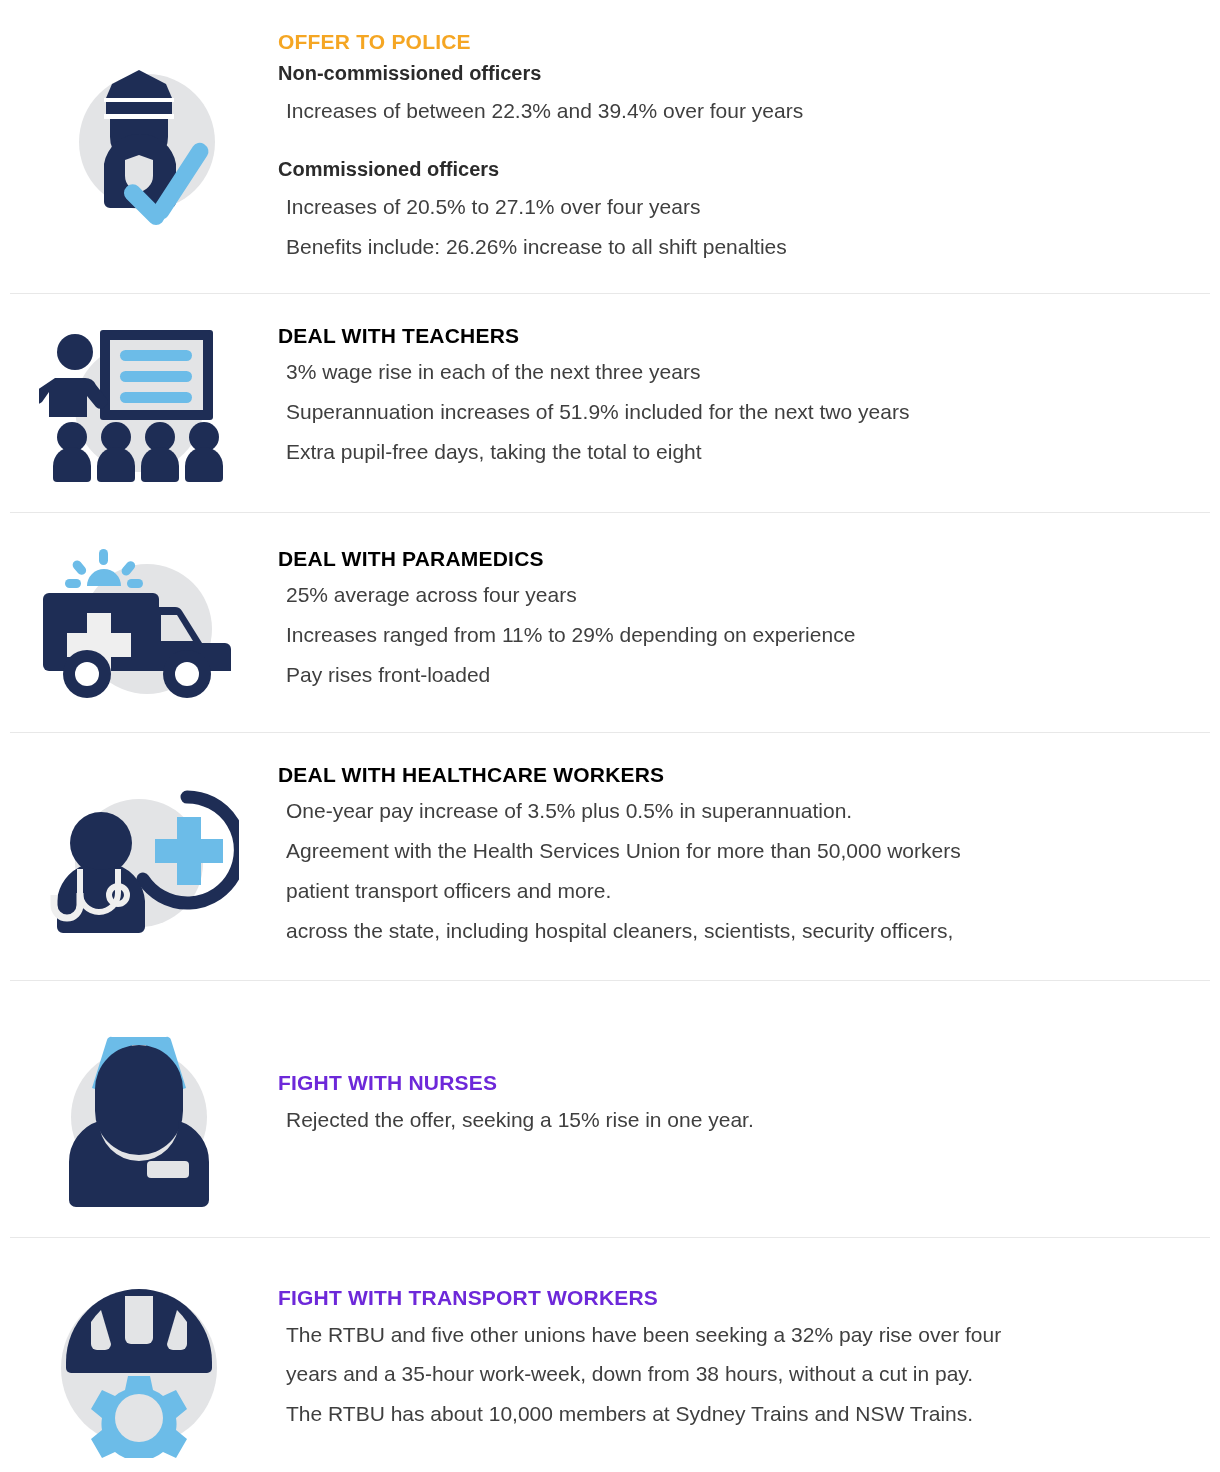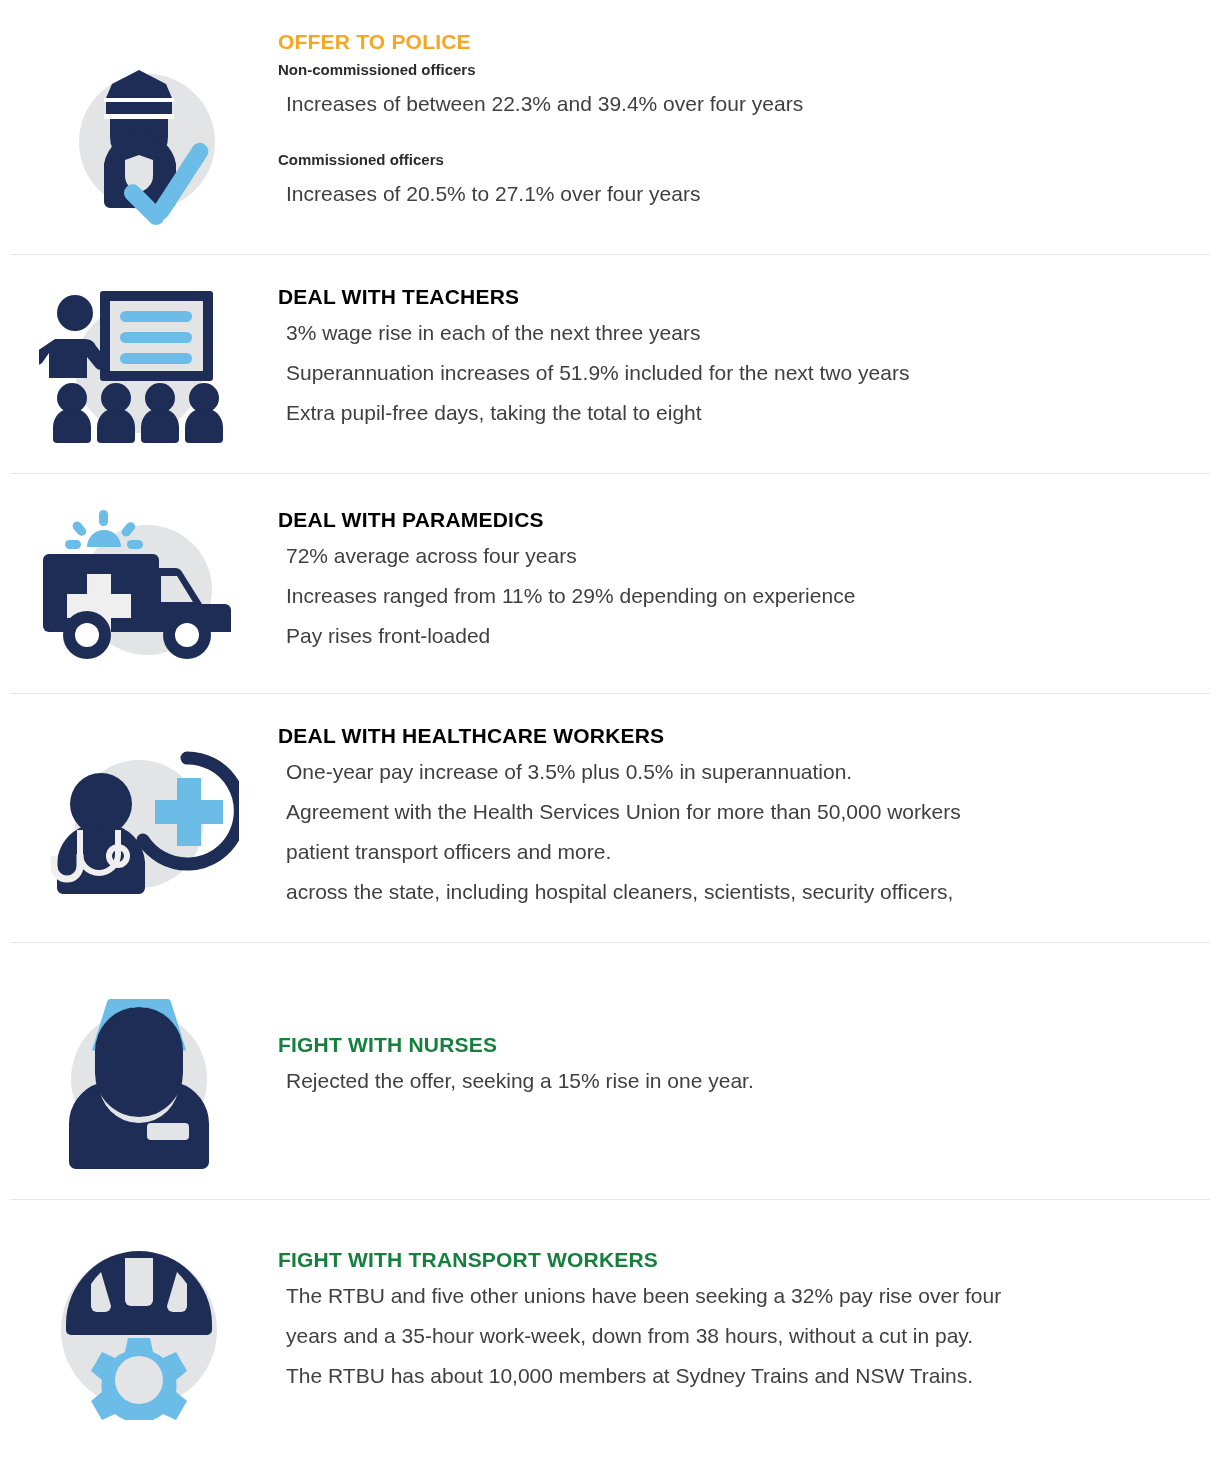--- a/index.html
+++ b/index.html
@@ -48,24 +48,24 @@
 
   .sec-heading {
     font-size: 21px;
     font-weight: bold;
     letter-spacing: 0.2px;
     line-height: 1.15;
     margin: 0 0 6px 0;
   }
   .sec-heading.amber { color: #F5A623; }
   .sec-heading.green { color: #000000; }
-  .sec-heading.red   { color: #15803d; }
+  .sec-heading.red   { color: #6d28d9; }
 
   .sub-heading {
-    font-size: 15px;
+    font-size: 20px;
     font-weight: bold;
     color: #2b2b2b;
     line-height: 1.32;
     margin: 0;
   }
 
   .body-line {
     font-size: 21px;
     font-weight: normal;
     color: #3f3f3f;
@@ -125,20 +125,21 @@
         <rect x="92" y="138" width="17" height="50" rx="8" fill="#6CBCE8" transform="rotate(-45 100 163)"></rect>
       </svg>
     </div>
     <div class="text-cell">
       <div class="sec-heading amber">OFFER TO POLICE</div>
       <div class="sub-heading">Non-commissioned officers</div>
       <div class="body-line">Increases of between 22.3% and 39.4% over four years</div>
       <div class="gap"></div>
       <div class="sub-heading">Commissioned officers</div>
       <div class="body-line">Increases of 20.5% to 27.1% over four years</div>
+      <div class="body-line">Benefits include: 26.26% increase to all shift penalties</div>
     </div>
   </div>
 
   <div class="divider"></div>
 
   <div class="section sec-teachers">
     <div class="icon-cell">
       <svg width="200" height="160" viewBox="0 0 200 160">
         <circle cx="100" cy="82" r="64" fill="#E3E4E6"></circle>
         <rect x="61" y="4" width="113" height="90" rx="3" fill="#1E2D55"></rect>
@@ -183,21 +184,21 @@
         <path d="M122 74 h16 l16 26 h-32 z" fill="#E3E4E6"></path>
         <path d="M48 72 h24 v20 h20 v24 H72 v20 H48 v-20 H28 V92 h20 z" fill="#EFEFEF"></path>
         <circle cx="48" cy="133" r="24" fill="#1E2D55"></circle>
         <circle cx="48" cy="133" r="12" fill="#ffffff"></circle>
         <circle cx="148" cy="133" r="24" fill="#1E2D55"></circle>
         <circle cx="148" cy="133" r="12" fill="#ffffff"></circle>
       </svg>
     </div>
     <div class="text-cell">
       <div class="sec-heading green">DEAL WITH PARAMEDICS</div>
-      <div class="body-line">72% average across four years</div>
+      <div class="body-line">25% average across four years</div>
       <div class="body-line">Increases ranged from 11% to 29% depending on experience</div>
       <div class="body-line">Pay rises front-loaded</div>
     </div>
   </div>
 
   <div class="divider"></div>
 
   <div class="section sec-health">
     <div class="icon-cell">
       <svg width="200" height="160" viewBox="0 0 200 160">

